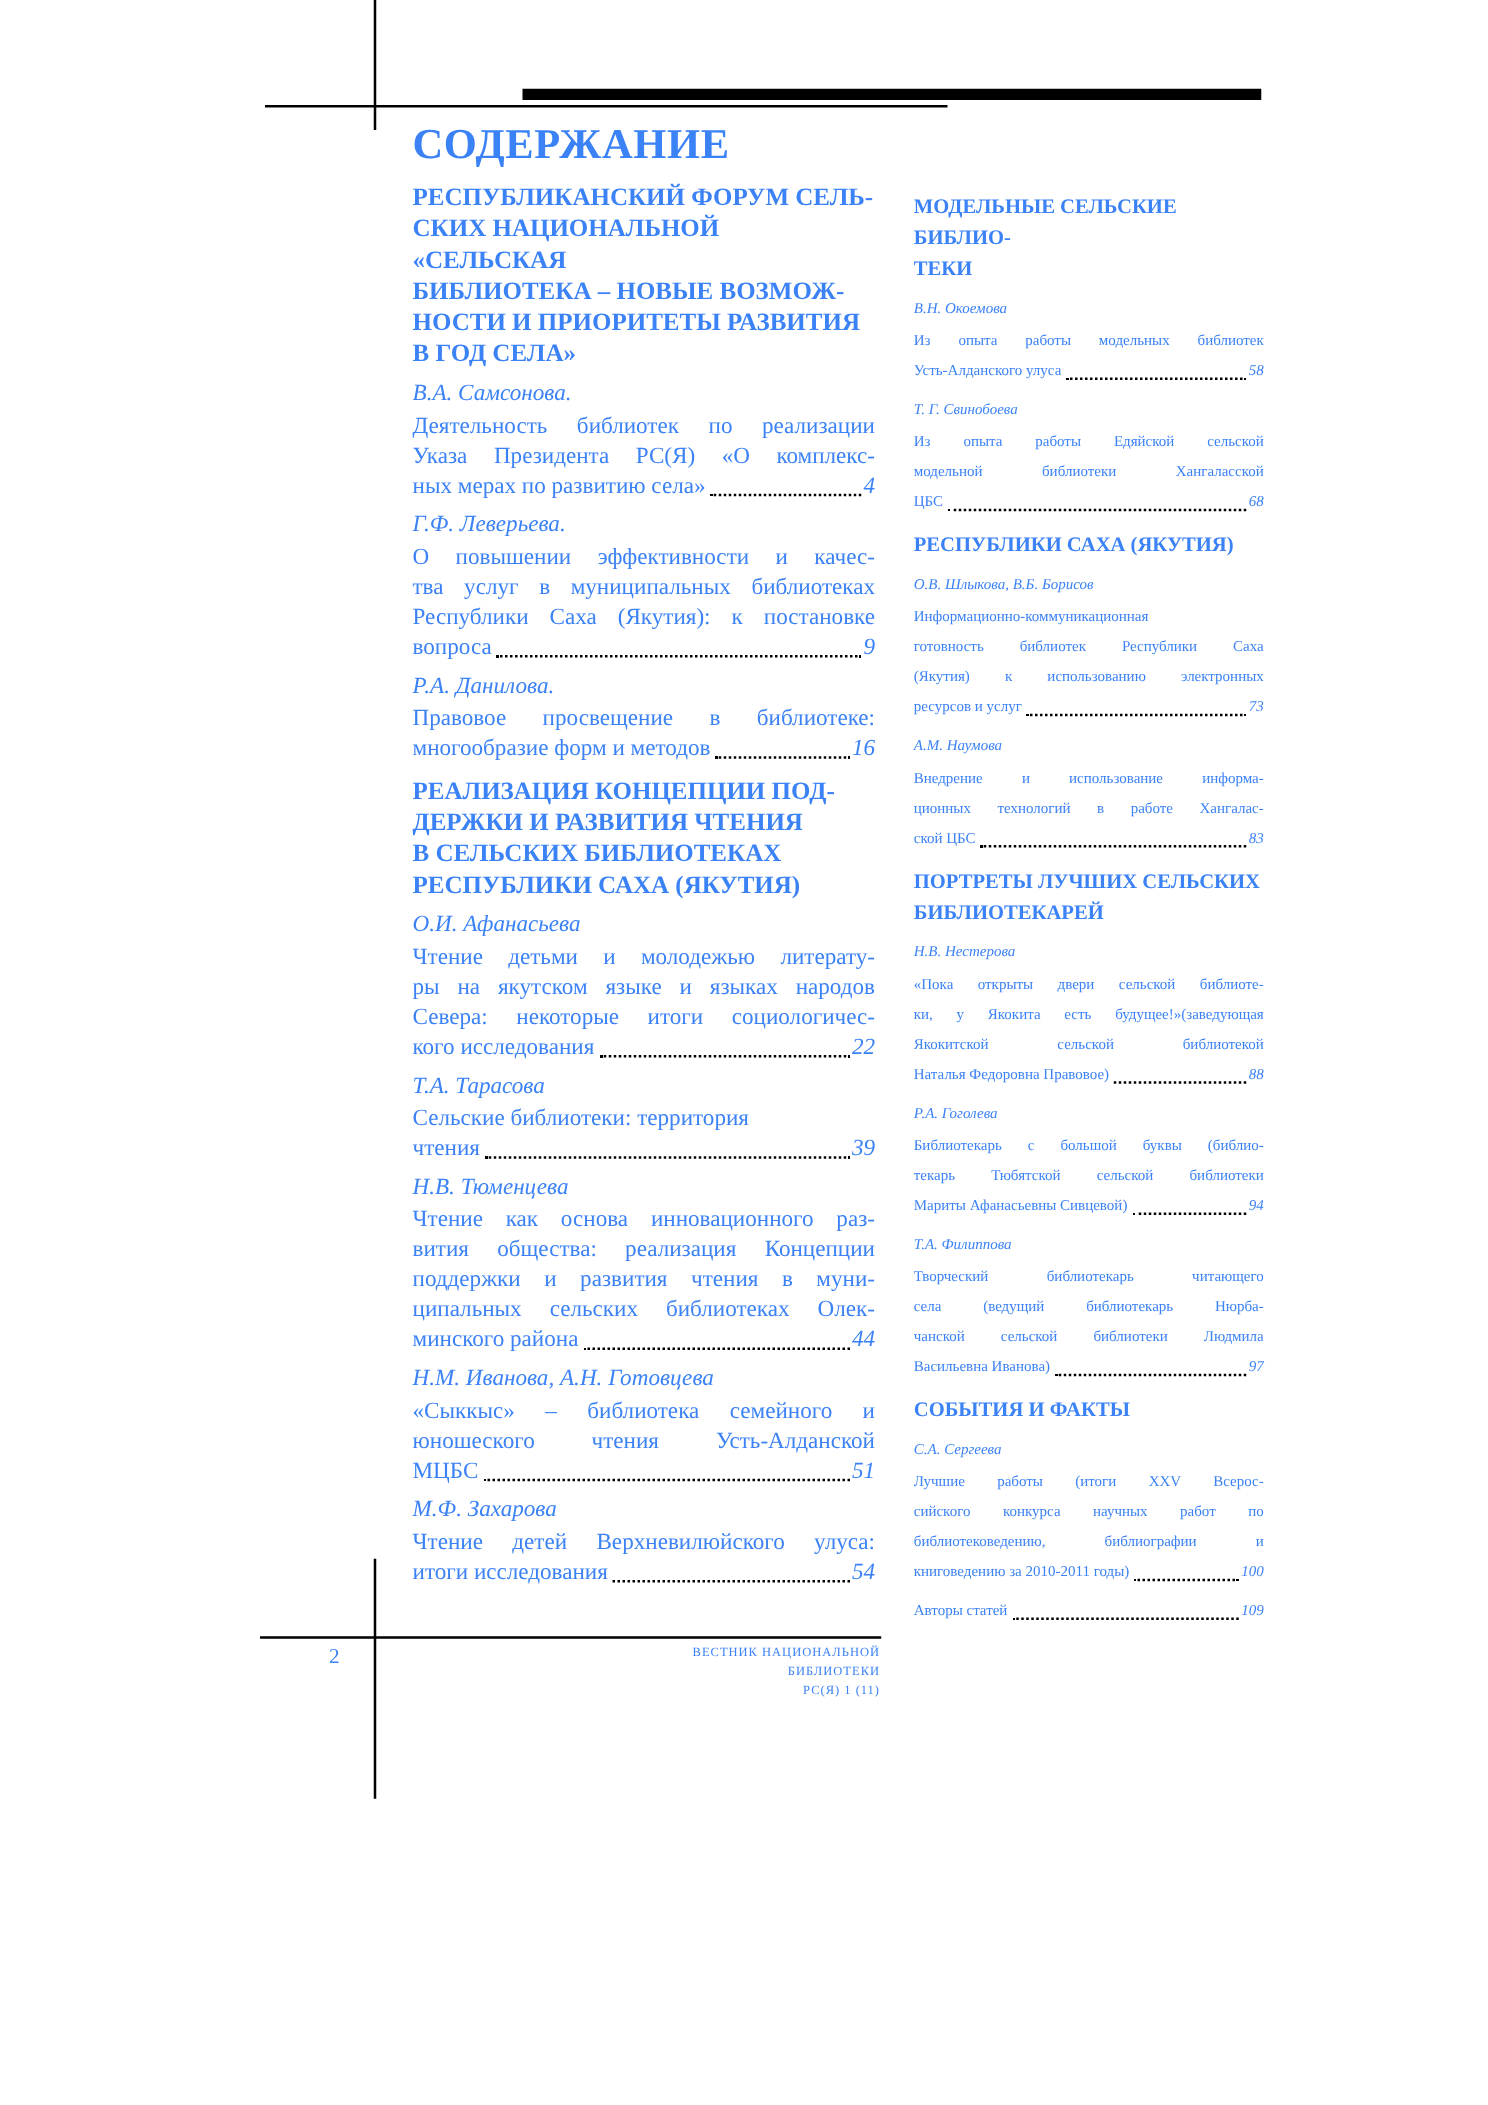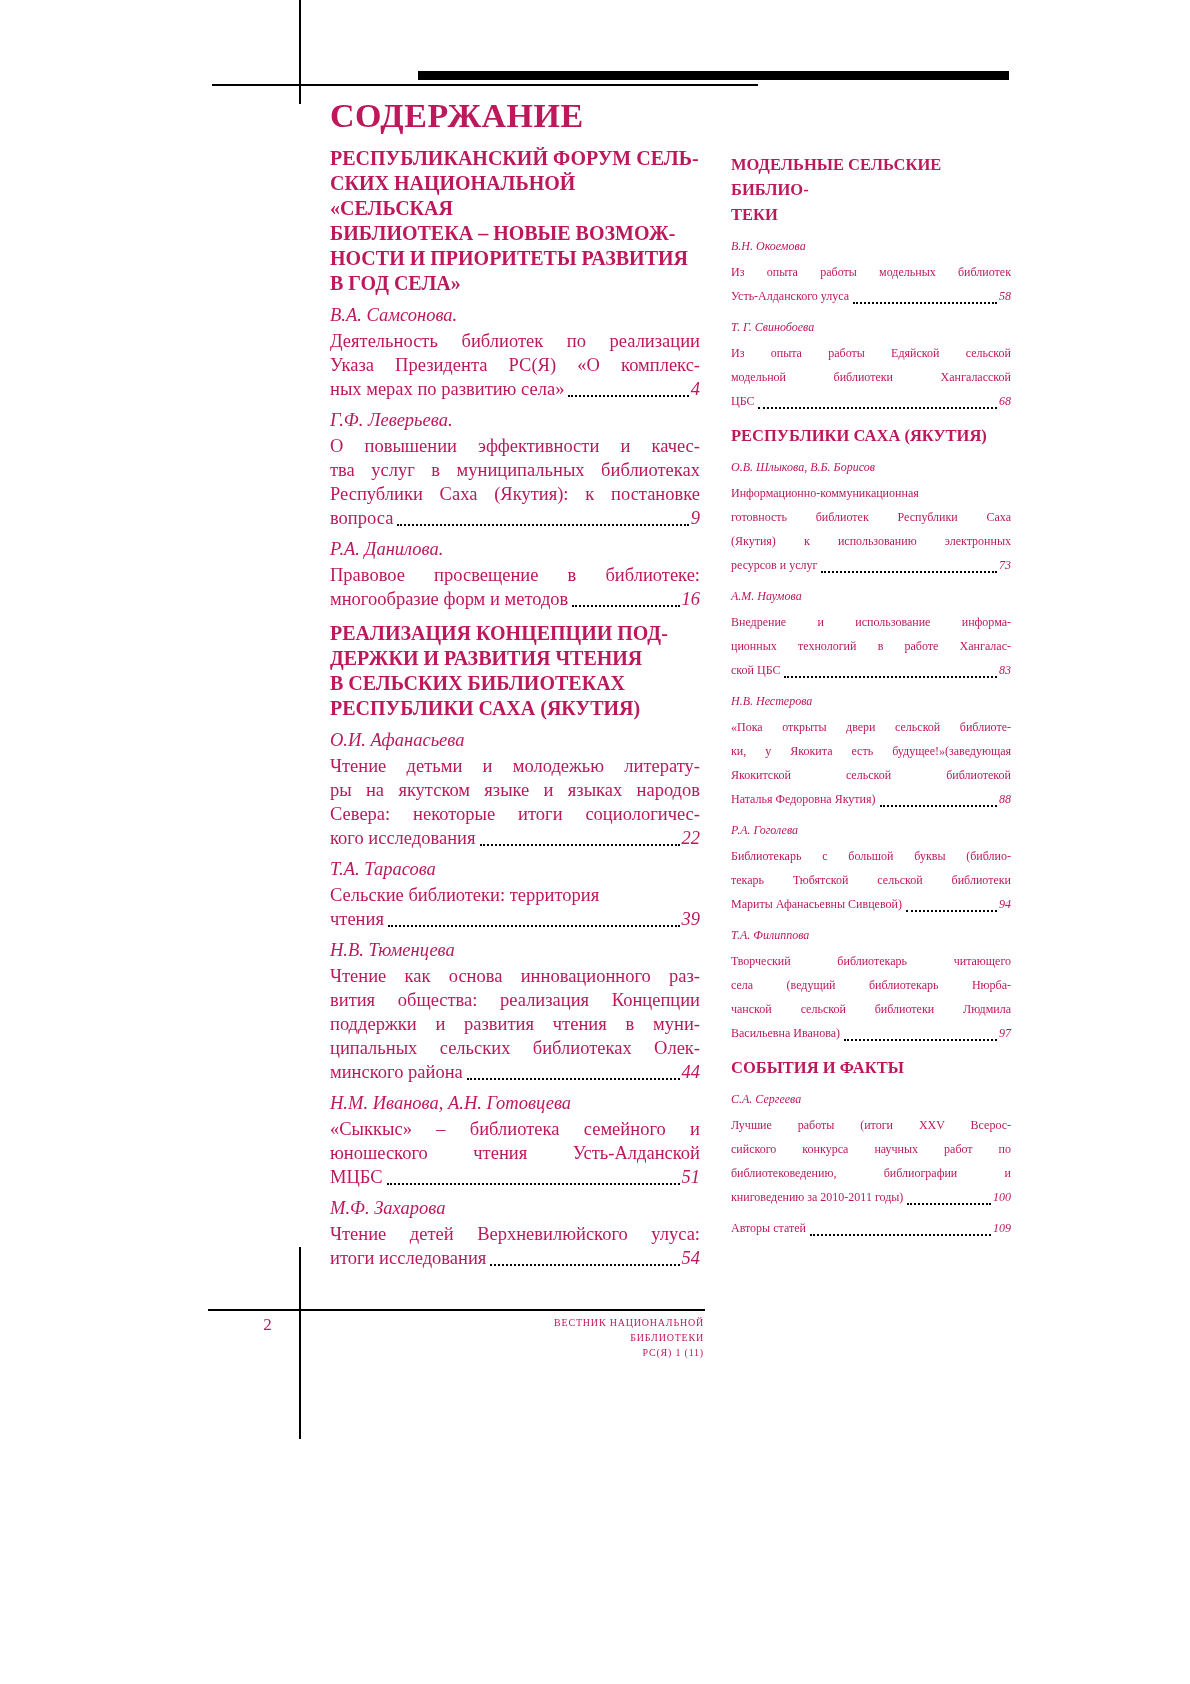--- a/index.html
+++ b/index.html
@@ -1,18 +1,18 @@
 <!DOCTYPE html>
 <html><head>
 <meta charset="utf-8">
 <style>
   html,body { margin:0; padding:0; background:#ffffff; }
   .page {
     position:relative; width:1190px; height:1684px; background:#ffffff;
-    font-family:"Liberation Serif","DejaVu Serif",serif; color:#be185d;
+    font-family:"Liberation Serif","DejaVu Serif",serif; color:#3b82f6;
     overflow:hidden;
   }
   
   .rule { position:absolute; background:#000; }
   .top-vertical   { left:299px; top:0;      width:2px;  height:104px; }
   .top-thin       { left:212px; top:84px;   width:546px; height:2px; }
   .top-thick      { left:418px; top:71px;   width:591px; height:9px; }
   .footer-thin    { left:208px; top:1309px; width:497px; height:2px; }
   .footer-vertical{ left:299px; top:1247px; width:2px;  height:192px; }
 
@@ -199,27 +199,31 @@
       <div class="entry">
         <div class="authors">А.М. Наумова</div>
         <div class="bline">Внедрение и использование информа-</div>
         <div class="bline">ционных технологий в работе Хангалас-</div>
         <div class="lastline">
           <span class="tail">ской ЦБС</span>
           <span class="dots"></span>
           <span class="pnum">83</span>
         </div>
       </div>
+      <div class="heading">
+        <div class="hline">ПОРТРЕТЫ ЛУЧШИХ СЕЛЬСКИХ</div>
+        <div class="hline">БИБЛИОТЕКАРЕЙ</div>
+      </div>
       <div class="entry">
         <div class="authors">Н.В. Нестерова</div>
         <div class="bline">«Пока открыты двери сельской библиоте-</div>
         <div class="bline">ки, у Якокита есть будущее!»(заведующая</div>
         <div class="bline">Якокитской сельской библиотекой</div>
         <div class="lastline">
-          <span class="tail">Наталья Федоровна Якутия)</span>
+          <span class="tail">Наталья Федоровна Правовое)</span>
           <span class="dots"></span>
           <span class="pnum">88</span>
         </div>
       </div>
       <div class="entry">
         <div class="authors">Р.А. Гоголева</div>
         <div class="bline">Библиотекарь с большой буквы (библио-</div>
         <div class="bline">текарь Тюбятской сельской библиотеки</div>
         <div class="lastline">
           <span class="tail">Мариты Афанасьевны Сивцевой)</span>

